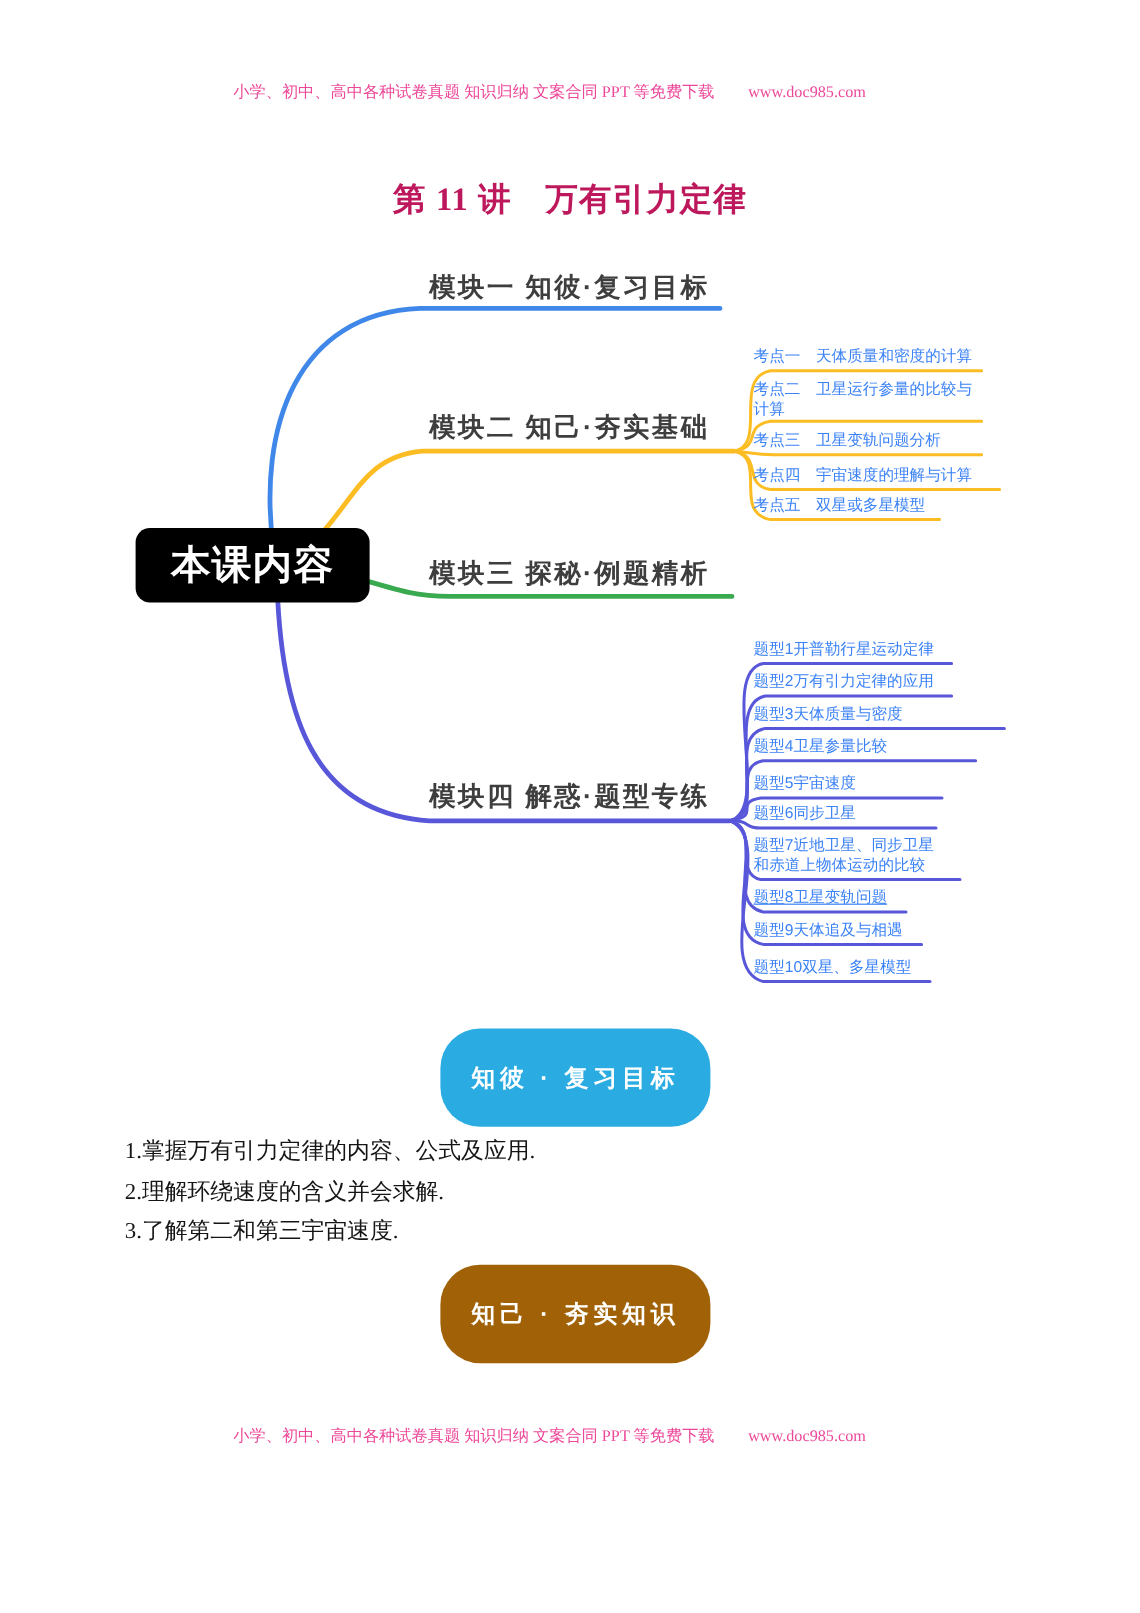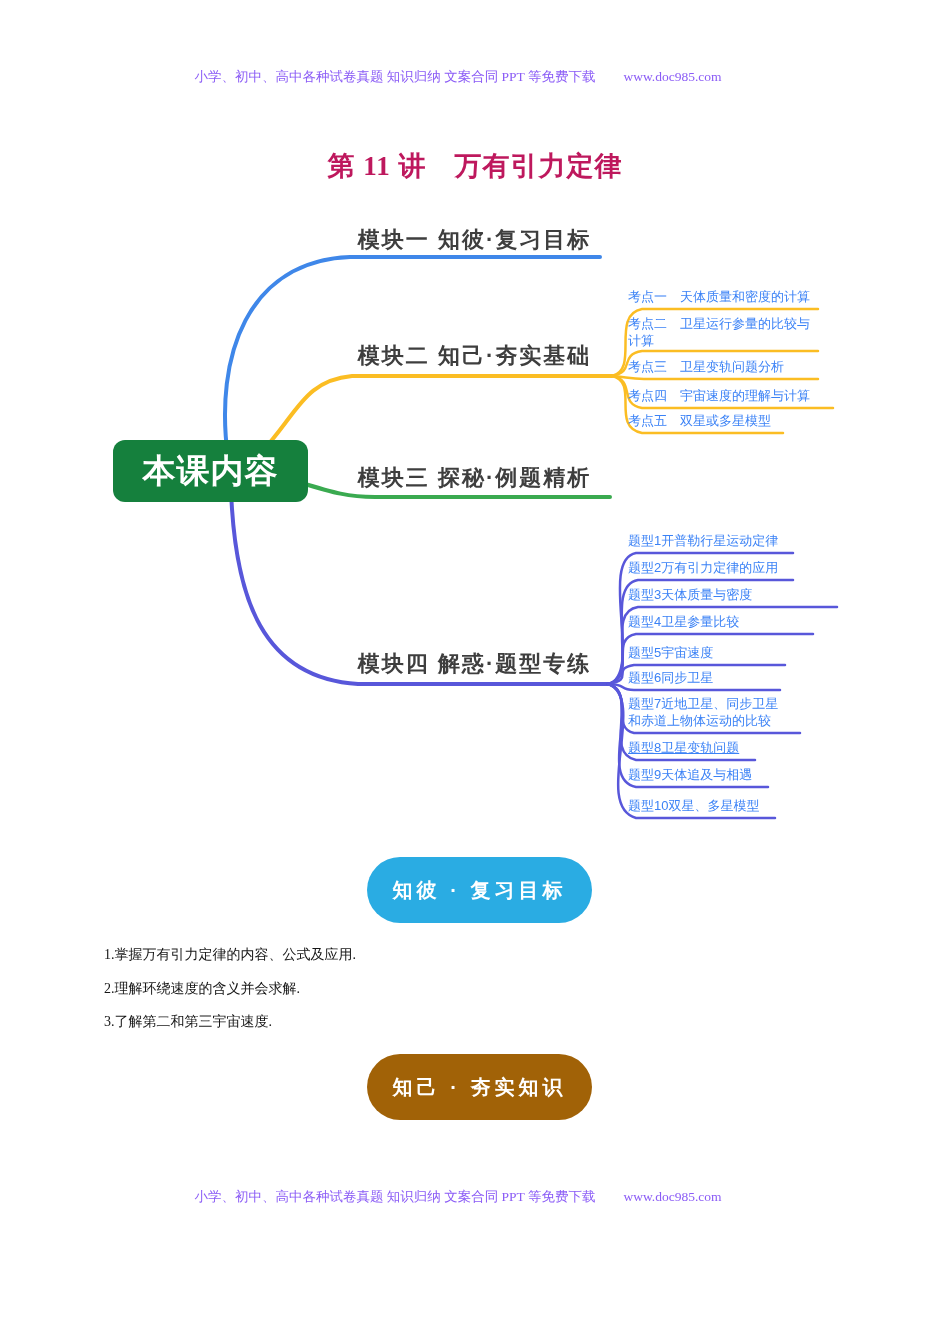--- a/index.html
+++ b/index.html
@@ -11,21 +11,21 @@
     font-family: "Liberation Sans", sans-serif;
     overflow: hidden;
   }
 
   .edge-bar {
     position: absolute;
     left: 0; width: 916px;
     text-align: center;
     font-family: "Liberation Serif", serif;
     font-size: 13.5px;
-    color: #8b5cf6;
+    color: #ec4899;
     white-space: nowrap;
   }
   .edge-bar .bar-url { margin-left: 28px; }
 
   .page-title {
     position: absolute;
     left: 0; top: 148px; width: 950px;
     text-align: center;
     font-family: "Liberation Serif", serif;
     font-weight: 700;
@@ -69,34 +69,34 @@
     z-index: 2;
     font-size: 13px;
     line-height: 17px;
     color: #3b82f6;
     white-space: pre-line;
   }
   .nowrap { white-space: nowrap; }
 
   .pill {
     position: absolute;
-    left: 367px; width: 225px; height: 66px;
+    left: 367px; width: 225px; height: 82px;
     border-radius: 33px;
     display: flex; align-items: center; justify-content: center;
     color: #ffffff;
     font-weight: 700;
     font-size: 20px;
     letter-spacing: 4px;
   }
 
   .goal-item {
     position: absolute;
     left: 104px;
     font-family: "Liberation Serif", serif;
-    font-size: 14px;
+    font-size: 19px;
     color: #151515;
     white-space: nowrap;
   }
 </style>
 </head>
 <body>
 
 <div class="edge-bar" style="top:68px;">
   <span>小学、初中、高中各种试卷真题 知识归纳 文案合同 PPT 等免费下载</span><span class="bar-url">www.doc985.com</span>
 </div>
@@ -121,21 +121,21 @@
   <path class="sub-line" d="M 608 684 C 640 678 604 612 638 607 L 837 607" style="stroke: rgb(88, 87, 218);"></path>
   <path class="sub-line" d="M 608 684 C 638 678 608 639 636 634 L 813 634" style="stroke: rgb(88, 87, 218);"></path>
   <path class="sub-line" d="M 608 684 C 636 680 610 669 634 665 L 785 665" style="stroke: rgb(88, 87, 218);"></path>
   <path class="sub-line" d="M 608 684 C 628 684 618 690 634 690 L 780 690" style="stroke: rgb(88, 87, 218);"></path>
   <path class="sub-line" d="M 608 684 C 634 690 610 728 634 733 L 800 733" style="stroke: rgb(88, 87, 218);"></path>
   <path class="sub-line" d="M 608 684 C 640 692 602 753 636 760 L 755 760" style="stroke: rgb(88, 87, 218);"></path>
   <path class="sub-line" d="M 608 684 C 644 694 596 779 636 787 L 768 787" style="stroke: rgb(88, 87, 218);"></path>
   <path class="sub-line" d="M 608 684 C 648 698 592 806 636 818 L 775 818" style="stroke: rgb(88, 87, 218);"></path>
 </svg>
 
-<div class="root-node" style="background-color: #15803d;">本课内容</div>
+<div class="root-node" style="background-color: #000000;">本课内容</div>
 
 <div class="map-label" style="top:225px;">模块一 知彼·复习目标</div>
 <div class="map-label" style="top:341px;">模块二 知己·夯实基础</div>
 <div class="map-label" style="top:463px;">模块三 探秘·例题精析</div>
 <div class="map-label" style="top:649px;">模块四 解惑·题型专练</div>
 
 <div class="map-item nowrap" style="top:288px;">考点一　天体质量和密度的计算</div>
 <div class="map-item" style="top:315px;">考点二　卫星运行参量的比较与
 计算</div>
 <div class="map-item nowrap" style="top:358px;">考点三　卫星变轨问题分析</div>

